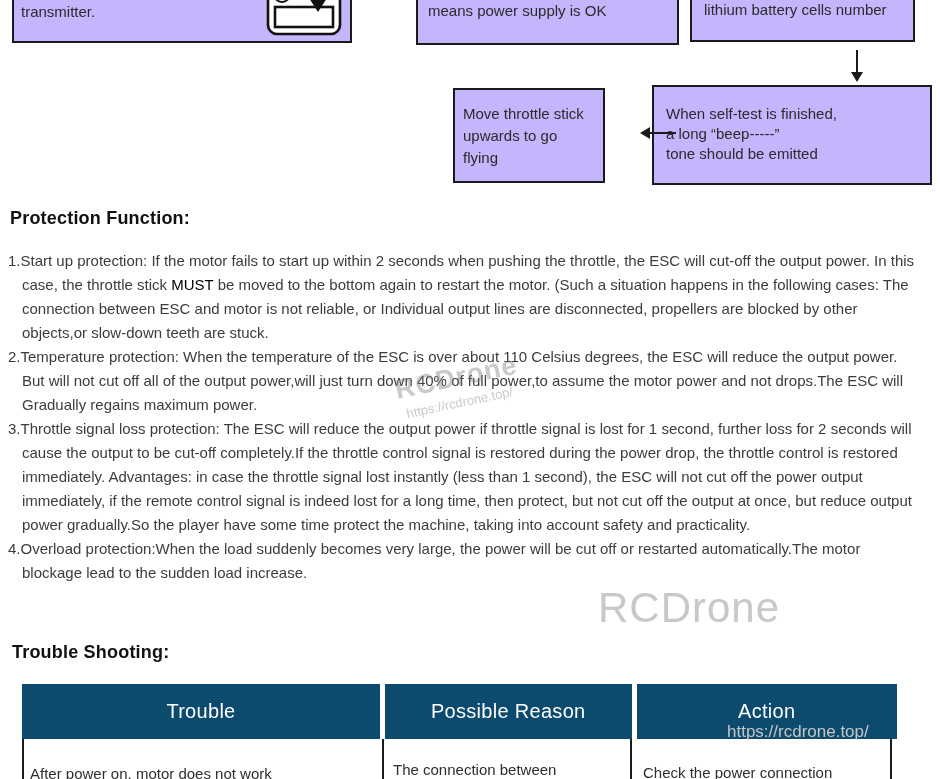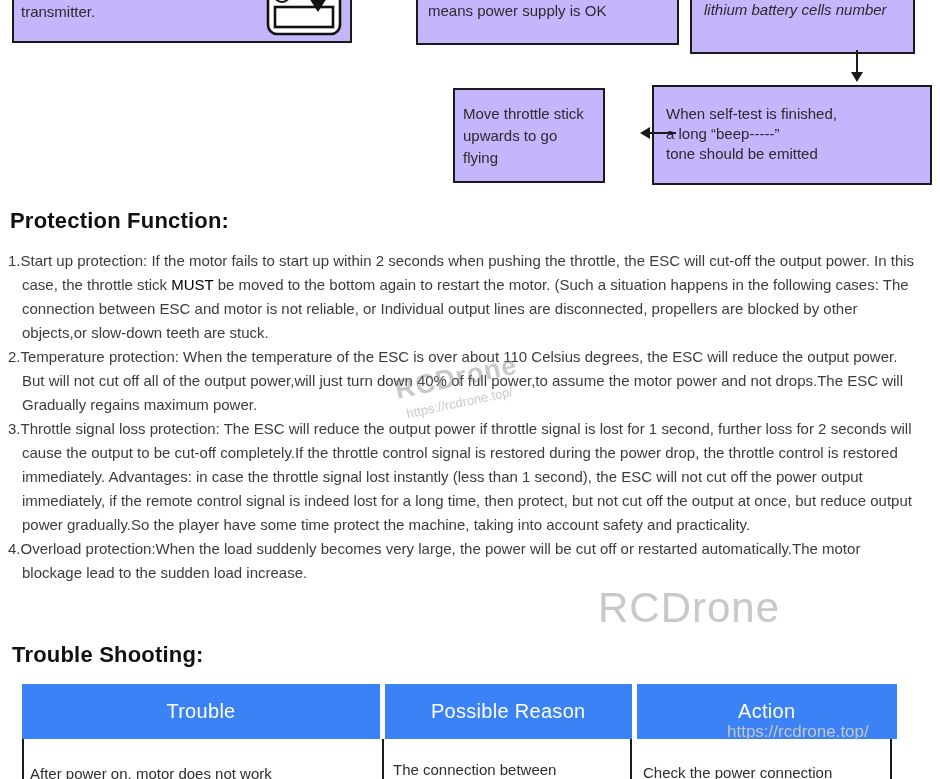--- a/index.html
+++ b/index.html
@@ -19,36 +19,36 @@
     font-size:15px;
     line-height:20px;
     color:#2b2b2b;
   }
   .fc-box.cut-top { border-top:none; }
   .box-transmitter { left:12px; top:0; width:340px; height:43px; }
   .box-transmitter .txt { padding:2px 0 0 7px; }
   .tx-icon { position:absolute; right:6px; top:0; width:80px; height:39px; }
   .box-power { left:416px; top:0; width:263px; height:45px; }
   .box-power .txt { padding:1px 0 0 10px; }
-  .box-battery { left:690px; top:0; width:225px; height:54px;font-style:italic; }
+  .box-battery { left:690px; top:0; width:225px; height:42px; }
   .box-battery .txt { padding:0 8px 0 12px; }
   .box-throttle { left:453px; top:88px; width:152px; height:95px; display:flex; align-items:center; }
   .box-throttle .txt { padding-left:8px; padding-right:18px; line-height:22px; }
   .box-selftest { left:652px; top:85px; width:280px; height:100px; }
   .box-selftest .txt { padding:17px 0 0 12px; line-height:20px; }
   .arrow-down-line { position:absolute; left:856px; top:50px; width:2px; height:23px; background:#1a1a1a; }
   .arrow-down-head { position:absolute; left:851px; top:72px; width:0; height:0;
     border-left:6px solid transparent; border-right:6px solid transparent; border-top:10px solid #1a1a1a; }
   .arrow-left-line { position:absolute; left:649px; top:132px; width:27px; height:2px; background:#1a1a1a; }
   .arrow-left-head { position:absolute; left:640px; top:127px; width:0; height:0;
     border-top:6px solid transparent; border-bottom:6px solid transparent; border-right:10px solid #1a1a1a; }
   
   .section-heading {
     position:absolute;
-    font-size:22px;
+    font-size:18px;
     font-weight:700;
     color:#111;
     letter-spacing:0.2px;
   }
   .protection-heading { left:10px; top:208px; }
   .protection-list {
     position:absolute; left:8px; top:249px; width:912px;
     font-size:15px; line-height:24px; color:#3c3c3c;
   }
   .pf-item { padding-left:14px; text-indent:-14px; }
@@ -70,21 +70,21 @@
   .wm-bottom {
     position:absolute; left:727px; top:722px;
     font-size:17px; color:#c6c6c6; z-index:5;
     pointer-events:none;
   }
   
   .trouble-heading { left:12px; top:642px; }
   .ts-table { position:absolute; left:22px; top:684px; width:875px; }
   .ts-head { display:flex; gap:5px; }
   .ts-head-cell {
-    background:#3b82f6; color:#ffffff; height:55px;
+    background:#0c4a6e; color:#ffffff; height:55px;
     display:flex; align-items:center; justify-content:center;
     font-size:20px; letter-spacing:0.3px;
   }
   .ts-body { display:flex; height:95px; }
   .ts-body-cell {
     border-left:2px solid #1a1a1a;
     font-size:15px; color:#2e2e2e; line-height:20px;
   }
   .ts-body-cell:last-child { border-right:2px solid #1a1a1a; }
   .c1 { width:360px; }

